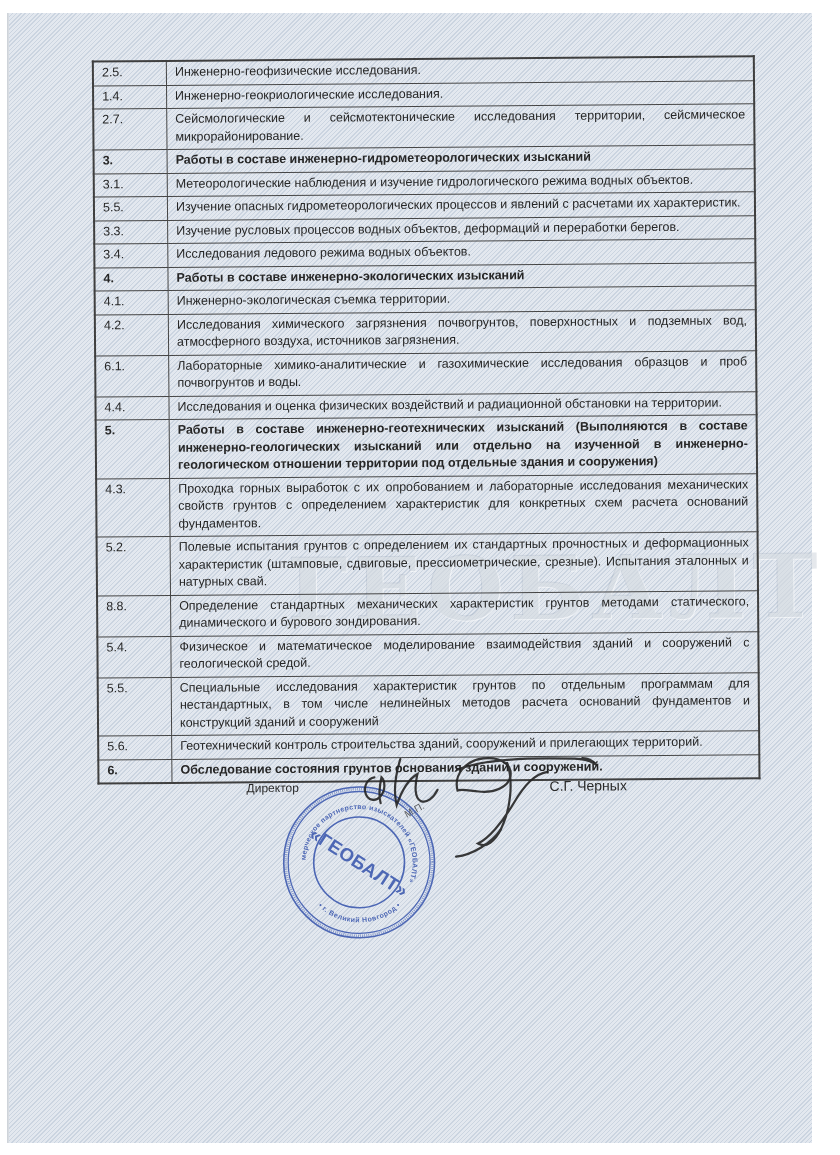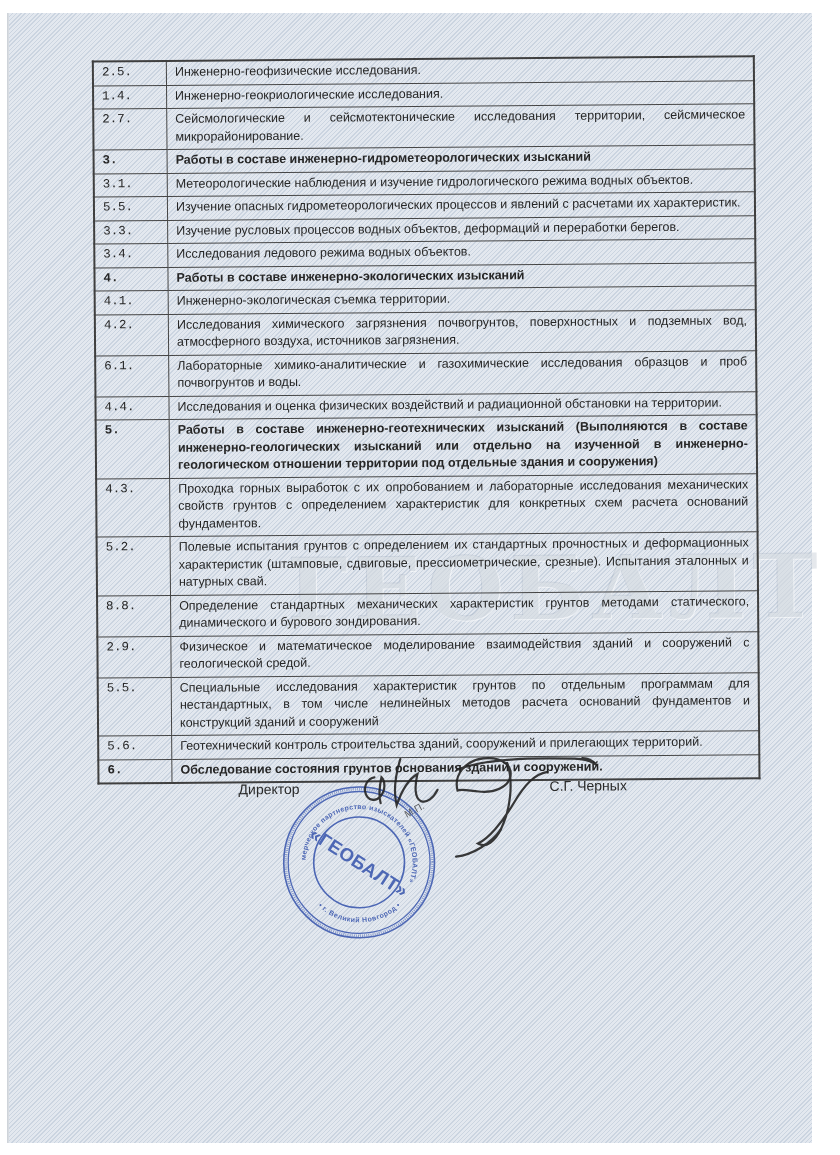--- a/index.html
+++ b/index.html
@@ -53,27 +53,27 @@
   table.works{border:2px solid #3f3f3f;}
   table.works td{
     border:1px solid #464646;
     font-size:12.5px;
     line-height:17.5px;
     color:#262626;
     padding:2px 8px 3px 8px;
     vertical-align:top;
     background:transparent;
   }
-  td.num{width:56px; padding-left:7px;font-family:Liberation Mono, monospace;}
+  td.num{width:56px; padding-left:7px;}
   td.txt{text-align:justify; padding-left:10px;}
   tr.row-bold td{font-weight:bold;}
   
   .sig-title{
-    position:absolute; left:228px; top:767px;
-    font-size:14px; color:#2a2a2a; z-index:2;text-align:center;
+    position:absolute; left:236px; top:767px;
+    font-size:12px; color:#2a2a2a; z-index:2;text-align:center;
   }
   .sig-name{
     position:absolute; left:539px; top:766px;
     font-size:14px; color:#2a2a2a; z-index:2;
   }
   .stamp{
     position:absolute; left:271px; top:772px;
     width:154px; height:154px;
     z-index:3; opacity:0.88;
   }
@@ -155,21 +155,21 @@
           </tr>
           <tr>
             <td class="num">5.2.</td>
             <td class="txt">Полевые испытания грунтов с определением их стандартных прочностных и деформационных характеристик (штамповые, сдвиговые, прессиометрические, срезные). Испытания эталонных и натурных свай.</td>
           </tr>
           <tr>
             <td class="num">8.8.</td>
             <td class="txt">Определение стандартных механических характеристик грунтов методами статического, динамического и бурового зондирования.</td>
           </tr>
           <tr>
-            <td class="num">2.9.</td>
+            <td class="num">5.4.</td>
             <td class="txt">Физическое и математическое моделирование взаимодействия зданий и сооружений с геологической средой.</td>
           </tr>
           <tr>
             <td class="num">5.5.</td>
             <td class="txt">Специальные исследования характеристик грунтов по отдельным программам для нестандартных, в том числе нелинейных методов расчета оснований фундаментов и конструкций зданий и сооружений</td>
           </tr>
           <tr>
             <td class="num">5.6.</td>
             <td class="txt">Геотехнический контроль строительства зданий, сооружений и прилегающих территорий.</td>
           </tr>

